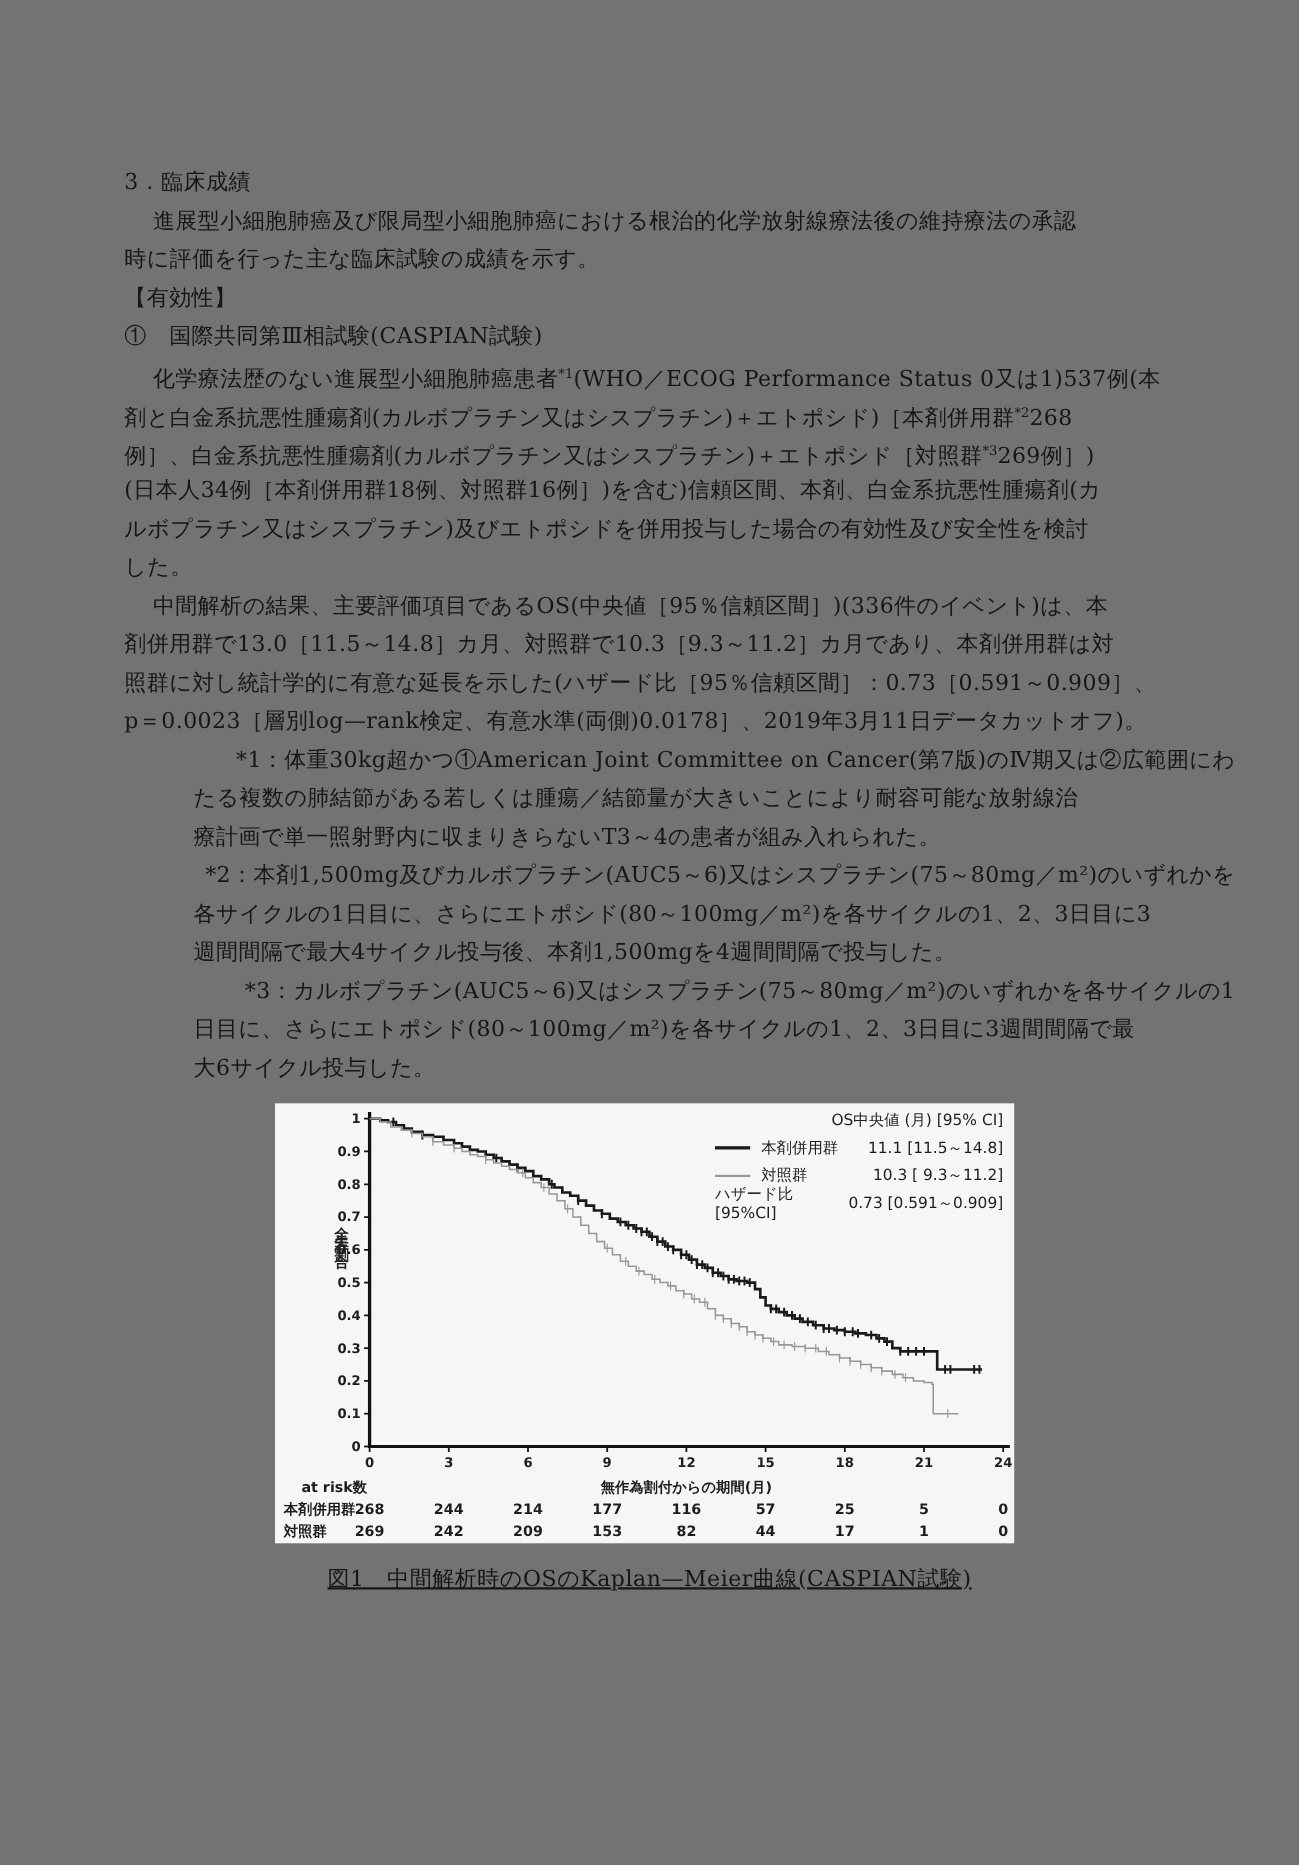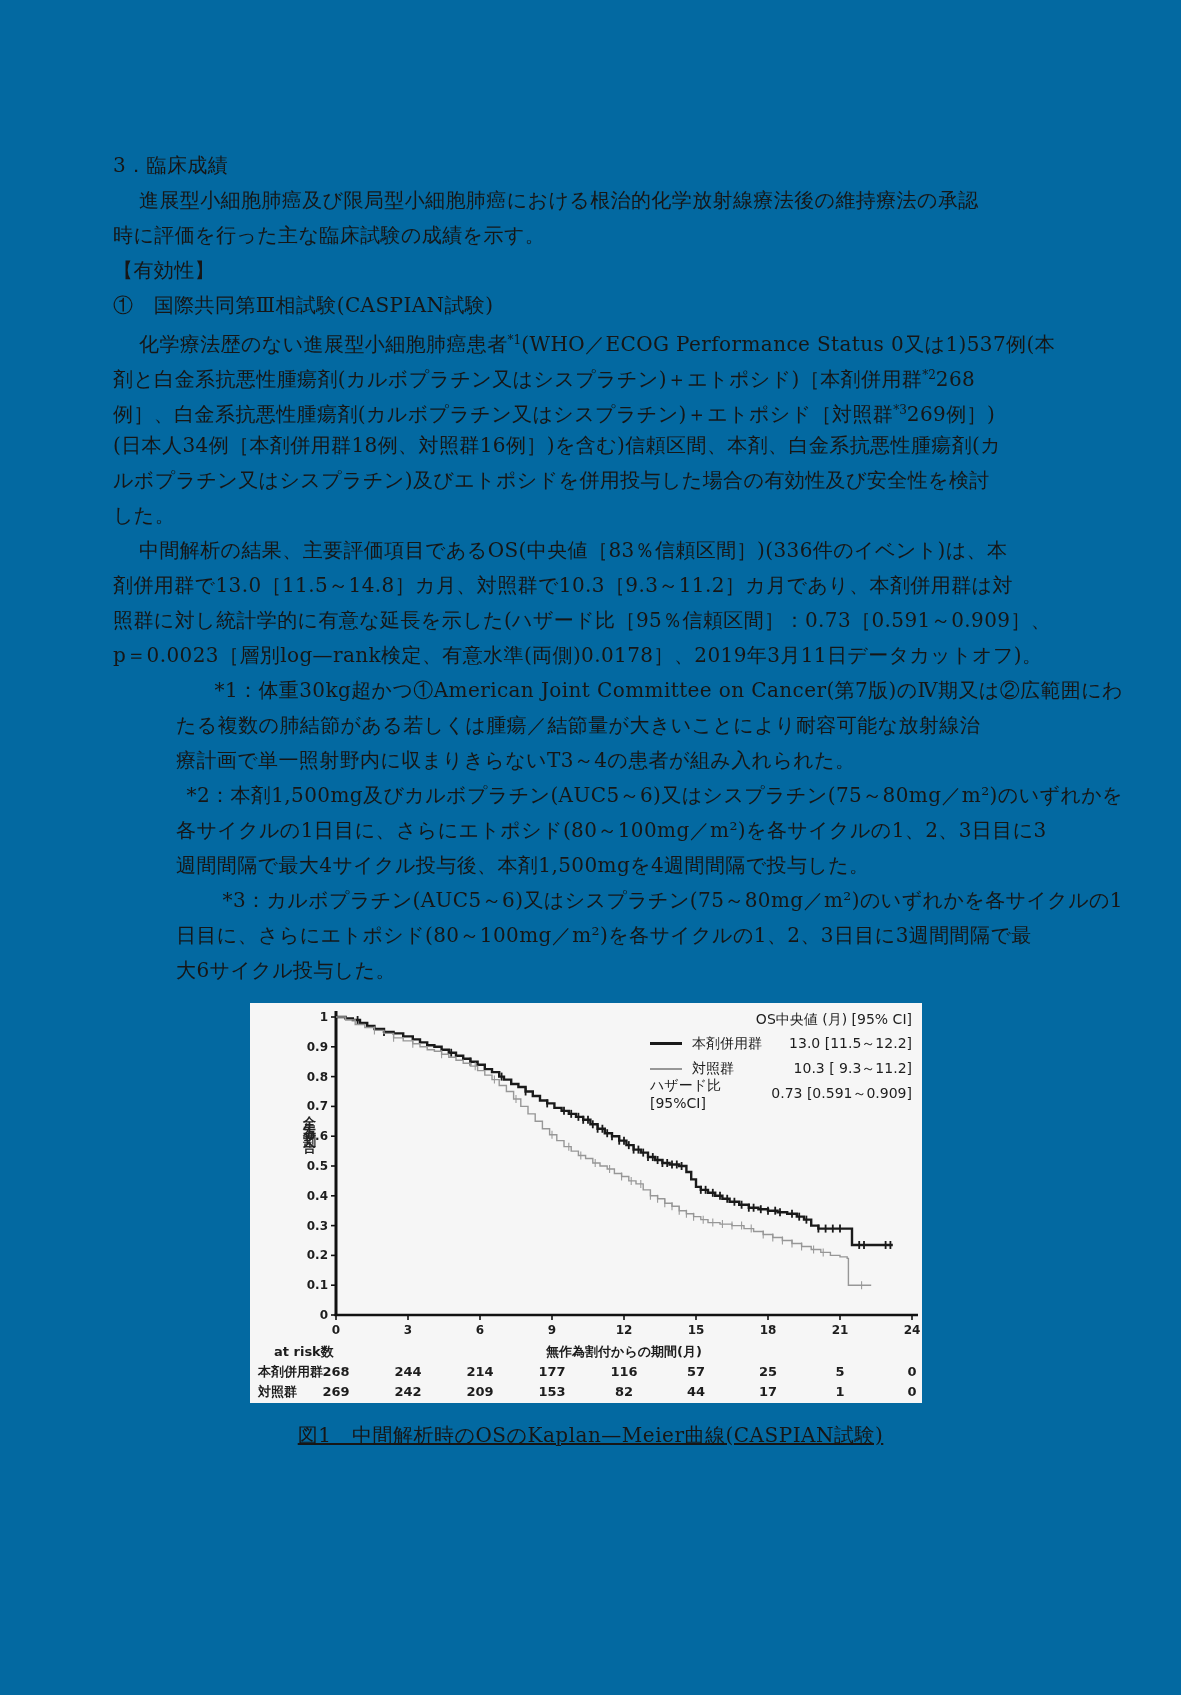--- a/index.html
+++ b/index.html
@@ -1,16 +1,16 @@
 <!DOCTYPE html>
 <html lang="ja"><head>
 <meta charset="utf-8">
 <style>
   html,body{margin:0;padding:0;background:#ffffff;}
-  .page{position:relative;width:1181px;height:1695px;background:#0369a1;color:#141414;overflow:hidden;}
+  .page{position:relative;width:1181px;height:1695px;background:#737373;color:#141414;overflow:hidden;}
   .doc{position:absolute;left:113px;top:148px;width:1010px;
        font-family:"DejaVu Serif","Liberation Serif",serif;
        font-size:20px;letter-spacing:0.4px;white-space:nowrap;color:#161616;}
   .tl{height:35px;line-height:34px;}
   .ind-body{padding-left:0;}
   .ind-para{padding-left:26px;}
   .ind-note{padding-left:23px;text-align:right;}
   .ind-cont{padding-left:63px;}
   .sup{font-size:12px;vertical-align:7px;letter-spacing:0;}
   .km-figure{position:absolute;left:250px;top:1003px;width:672px;height:400px;background:#f6f6f6;margin:0;}
@@ -43,21 +43,21 @@
       <div class="tl ind-para"><span>進展型小細胞肺癌及び限局型小細胞肺癌における根治的化学放射線療法後の維持療法の承認</span></div>
       <div class="tl ind-body"><span>時に評価を行った主な臨床試験の成績を示す。</span></div>
       <div class="tl ind-body"><span>【有効性】</span></div>
       <div class="tl ind-body"><span>①　国際共同第Ⅲ相試験(CASPIAN試験)</span></div>
       <div class="tl ind-para"><span>化学療法歴のない進展型小細胞肺癌患者</span><span class="sup">*1</span><span>(WHO／ECOG Performance Status 0又は1)537例(本</span></div>
       <div class="tl ind-body"><span>剤と白金系抗悪性腫瘍剤(カルボプラチン又はシスプラチン)＋エトポシド)［本剤併用群</span><span class="sup">*2</span><span>268</span></div>
       <div class="tl ind-body"><span>例］、白金系抗悪性腫瘍剤(カルボプラチン又はシスプラチン)＋エトポシド［対照群</span><span class="sup">*3</span><span>269例］)</span></div>
       <div class="tl ind-body"><span>(日本人34例［本剤併用群18例、対照群16例］)を含む)信頼区間、本剤、白金系抗悪性腫瘍剤(カ</span></div>
       <div class="tl ind-body"><span>ルボプラチン又はシスプラチン)及びエトポシドを併用投与した場合の有効性及び安全性を検討</span></div>
       <div class="tl ind-body"><span>した。</span></div>
-      <div class="tl ind-para"><span>中間解析の結果、主要評価項目であるOS(中央値［83％信頼区間］)(336件のイベント)は、本</span></div>
+      <div class="tl ind-para"><span>中間解析の結果、主要評価項目であるOS(中央値［95％信頼区間］)(336件のイベント)は、本</span></div>
       <div class="tl ind-body"><span>剤併用群で13.0［11.5～14.8］カ月、対照群で10.3［9.3～11.2］カ月であり、本剤併用群は対</span></div>
       <div class="tl ind-body"><span>照群に対し統計学的に有意な延長を示した(ハザード比［95％信頼区間］：0.73［0.591～0.909］、</span></div>
       <div class="tl ind-body"><span>p＝0.0023［層別log—rank検定、有意水準(両側)0.0178］、2019年3月11日データカットオフ)。</span></div>
       <div class="tl ind-note"><span>*1：体重30kg超かつ①American Joint Committee on Cancer(第7版)のⅣ期又は②広範囲にわ</span></div>
       <div class="tl ind-cont"><span>たる複数の肺結節がある若しくは腫瘍／結節量が大きいことにより耐容可能な放射線治</span></div>
       <div class="tl ind-cont"><span>療計画で単一照射野内に収まりきらないT3～4の患者が組み入れられた。</span></div>
       <div class="tl ind-note"><span>*2：本剤1,500mg及びカルボプラチン(AUC5～6)又はシスプラチン(75～80mg／m²)のいずれかを</span></div>
       <div class="tl ind-cont"><span>各サイクルの1日目に、さらにエトポシド(80～100mg／m²)を各サイクルの1、2、3日目に3</span></div>
       <div class="tl ind-cont"><span>週間間隔で最大4サイクル投与後、本剤1,500mgを4週間間隔で投与した。</span></div>
       <div class="tl ind-note"><span>*3：カルボプラチン(AUC5～6)又はシスプラチン(75～80mg／m²)のいずれかを各サイクルの1</span></div>
@@ -228,21 +228,21 @@
 
     <div class="y-title">全生存割合</div>
 
     <div class="legend">
       <div class="lg-header">OS中央値 (月) [95% CI]</div>
       <div class="lg-row">
         <span class="lg-swatch">
             <span class="ln"></span>
           </span>
         <span class="lg-label">本剤併用群</span>
-        <span class="lg-value">13.0 [11.5～12.2]</span>
+        <span class="lg-value">11.1 [11.5～14.8]</span>
       </div>
       <div class="lg-row">
         <span class="lg-swatch gray">
             <span class="ln"></span>
           </span>
         <span class="lg-label">対照群</span>
         <span class="lg-value">10.3 [ 9.3～11.2]</span>
       </div>
       <div class="lg-row hr">
         <span class="lg-label">ハザード比 [95%CI]</span>

